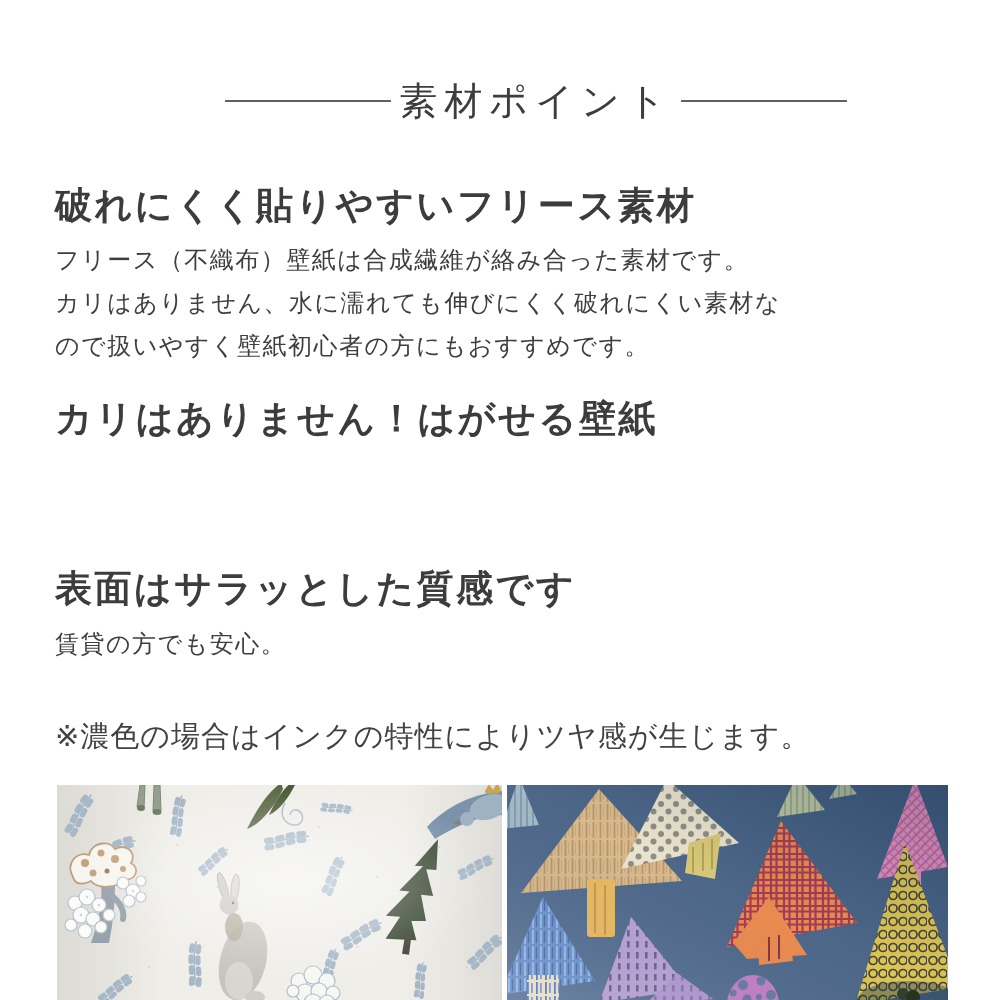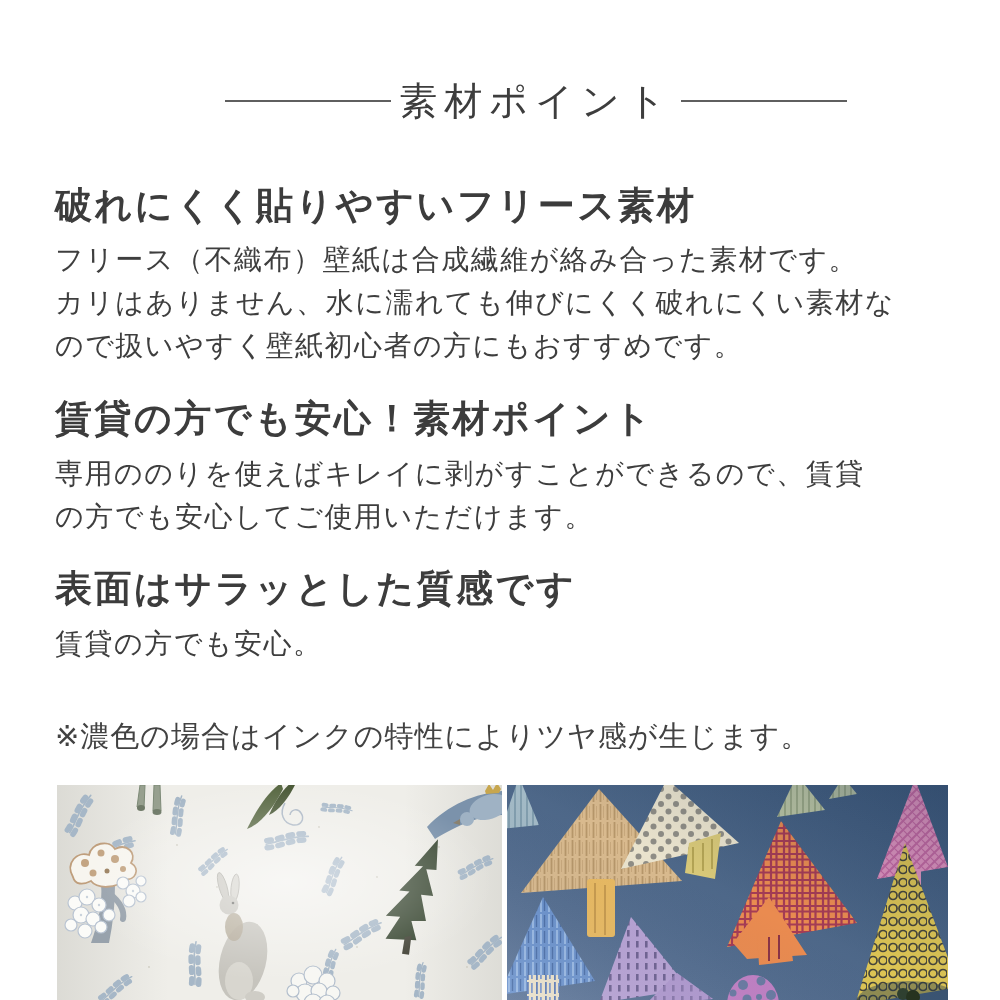--- a/index.html
+++ b/index.html
@@ -6,21 +6,21 @@
   .page{
     position:relative;width:1000px;height:1000px;background:#ffffff;overflow:hidden;
     font-family:"Liberation Sans","DejaVu Sans",sans-serif;color:#3e3e3e;
   }
   
   .title-row{position:absolute;top:79px;left:0;width:1000px;display:flex;justify-content:center;align-items:center;gap:8px;padding-left:36px;}
   .rule{width:166px;height:2px;background:#5f5f5f;}
   .page-title{margin:0;font-size:38px;line-height:44px;font-weight:500;letter-spacing:7px;color:#3d3d3d;white-space:nowrap;}
   
   .sec-h{position:absolute;left:55px;margin:0;font-size:37px;line-height:40px;font-weight:700;letter-spacing:2.5px;color:#3c3c3c;white-space:nowrap;}
-  .sec-body{position:absolute;left:55px;margin:0;font-size:28px;line-height:43px;font-weight:400;letter-spacing:1.5px;color:#3e3e3e;}
+  .sec-body{position:absolute;left:55px;margin:0;font-size:24px;line-height:43px;font-weight:400;letter-spacing:1.5px;color:#3e3e3e;}
   .sec-body .ln{white-space:nowrap;}
   .h1{top:186px}.p1{top:238px}
   .h2{top:399px}.p2{top:452px}
   .h3{top:569px}.p3{top:622px}
   .note{position:absolute;left:55px;top:716px;margin:0;font-size:29px;line-height:40px;letter-spacing:1px;color:#424242;white-space:nowrap;}
   
   .photos{position:absolute;top:785px;left:57px;width:891px;height:215px;display:flex;gap:5px;}
   .photos svg{display:block;}
 </style>
 </head>
@@ -34,25 +34,21 @@
     <span class="rule"></span>
   </div>
 
   <h2 class="sec-h h1">破れにくく貼りやすいフリース素材</h2>
   <div class="sec-body p1">
     <div class="ln">フリース（不織布）壁紙は合成繊維が絡み合った素材です。</div>
     <div class="ln">カリはありません、水に濡れても伸びにくく破れにくい素材な</div>
     <div class="ln">ので扱いやすく壁紙初心者の方にもおすすめです。</div>
   </div>
 
-  <h2 class="sec-h h2">賃貸の方でも安心！素材ポイント</h2>
-  <div class="sec-body p2">
-    <div class="ln">専用ののりを使えばキレイに剥がすことができるので、賃貸</div>
-    <div class="ln">の方でも安心してご使用いただけます。</div>
-  </div>
+  <h2 class="sec-h h2">カリはありません！はがせる壁紙</h2>
 
   <h2 class="sec-h h3">表面はサラッとした質感です</h2>
   <div class="sec-body p3">
     <div class="ln">賃貸の方でも安心。</div>
   </div>
 
   <p class="note">※濃色の場合はインクの特性によりツヤ感が生じます。</p>
 
   <div class="photos">
 

